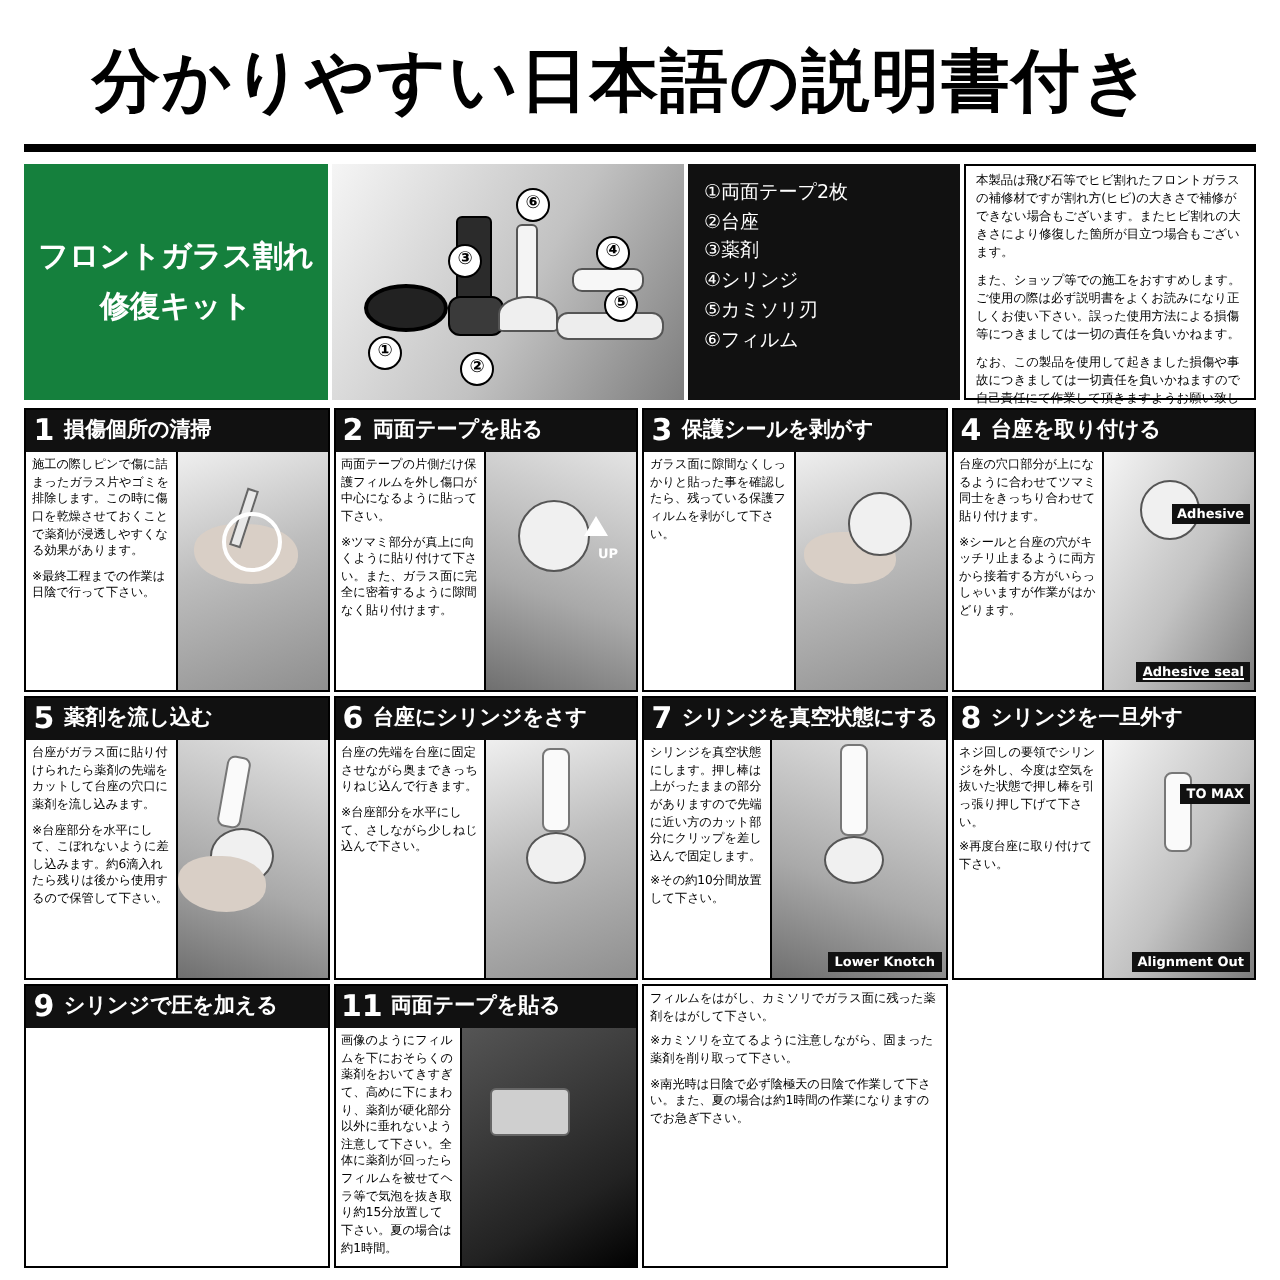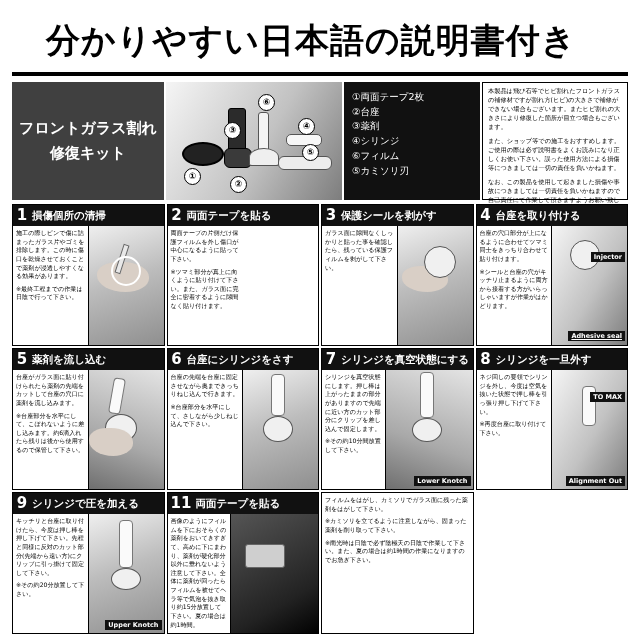--- a/index.html
+++ b/index.html
@@ -37,21 +37,21 @@
 
   
   .topband{
     display:flex;
     margin:6px 4px 0 4px;
     height:118px;
     gap:2px;
   }
   .kit-title{
     width:152px;
-    background:#404040;
+    background:#15803d;
     color:#fff;
     display:flex;flex-direction:column;
     align-items:center;justify-content:center;
     font-size:15px;font-weight:bold;
     line-height:1.7;
     text-align:left;
   }
   .kit-photo{
     width:176px;
     background:#d8d8d8;
@@ -223,22 +223,22 @@
       <div class="num-bub" style="left:132px;top:36px;">④</div>
       <div class="num-bub" style="left:136px;top:62px;">⑤</div>
       <div class="num-bub" style="left:92px;top:12px;">⑥</div>
     </div>
 
     <div class="parts-list">
       <div>①両面テープ2枚</div>
       <div>②台座</div>
       <div>③薬剤</div>
       <div>④シリンジ</div>
+      <div>⑤カミソリ刃</div>
       <div>⑥フィルム</div>
-      <div>⑤カミソリ刃</div>
     </div>
 
     <div class="notes">
       <p>本製品は飛び石等でヒビ割れたフロントガラスの補修材ですが割れ方(ヒビ)の大きさで補修ができない場合もございます。またヒビ割れの大きさにより修復した箇所が目立つ場合もございます。</p>
       <p>また、ショップ等での施工をおすすめします。ご使用の際は必ず説明書をよくお読みになり正しくお使い下さい。誤った使用方法による損傷等につきましては一切の責任を負いかねます。</p>
       <p>なお、この製品を使用して起きました損傷や事故につきましては一切責任を負いかねますので自己責任にて作業して頂きますようお願い致します。</p>
     </div>
   </div>
 
   <div class="grid">
@@ -265,20 +265,26 @@
     <div class="cell">
       <div class="cell-head">
         <span class="cell-num">2</span>
         <span class="cell-title">両面テープを貼る</span>
       </div>
       <div class="cell-body">
         <div class="cell-text">
           <p>両面テープの片側だけ保護フィルムを外し傷口が中心になるように貼って下さい。</p>
           <p>※ツマミ部分が真上に向くように貼り付けて下さい。また、ガラス面に完全に密着するように隙間なく貼り付けます。</p>
         </div>
+        <div class="cell-img">
+          <div class="ph-bg2"></div>
+          <div class="shape-suction" style="left:16px;top:24px;width:34px;height:34px;"></div>
+          <div class="arrow-up" style="right:14px;top:32px;"></div>
+          <div class="label-white" style="right:6px;top:46px;background:transparent;border:none;color:#fff;">UP</div>
+        </div>
       </div>
     </div>
 
     <div class="cell">
       <div class="cell-head">
         <span class="cell-num">3</span>
         <span class="cell-title">保護シールを剥がす</span>
       </div>
       <div class="cell-body">
         <div class="cell-text">
@@ -298,21 +304,21 @@
         <span class="cell-title">台座を取り付ける</span>
       </div>
       <div class="cell-body">
         <div class="cell-text">
           <p>台座の穴口部分が上になるように合わせてツマミ同士をきっちり合わせて貼り付けます。</p>
           <p>※シールと台座の穴がキッチリ止まるように両方から接着する方がいらっしゃいますが作業がはかどります。</p>
         </div>
         <div class="cell-img">
           <div class="ph-bg3"></div>
           <div class="shape-suction" style="left:18px;top:14px;width:28px;height:28px;"></div>
-          <div class="label-dark" style="right:2px;top:26px;">Injector</div>
+          <div class="label-dark" style="right:2px;top:26px;">Adhesive</div>
           <div class="label-dark" style="right:2px;bottom:4px;text-decoration:underline;">Adhesive seal</div>
         </div>
       </div>
     </div>
 
     <div class="cell">
       <div class="cell-head">
         <span class="cell-num">5</span>
         <span class="cell-title">薬剤を流し込む</span>
       </div>
@@ -384,32 +390,20 @@
           <div class="label-dark" style="right:2px;bottom:3px;">Alignment Out</div>
         </div>
       </div>
     </div>
 
     <div class="cell">
       <div class="cell-head">
         <span class="cell-num">9</span>
         <span class="cell-title">シリンジで圧を加える</span>
       </div>
-      <div class="cell-body">
-        <div class="cell-text">
-          <p>キッチリと台座に取り付けたら、今度は押し棒を押し下げて下さい。先程と同様に反対のカット部分(先端から遠い方)にクリップに引っ掛けて固定して下さい。</p>
-          <p>※その約20分放置して下さい。</p>
-        </div>
-        <div class="cell-img">
-          <div class="ph-bg1"></div>
-          <div class="shape-tube" style="left:30px;top:6px;width:12px;height:46px;"></div>
-          <div class="shape-suction" style="left:22px;top:54px;width:28px;height:20px;"></div>
-          <div class="label-dark" style="right:2px;bottom:3px;">Upper Knotch</div>
-        </div>
-      </div>
     </div>
 
 
     <div class="cell">
       <div class="cell-head">
         <span class="cell-num">11</span>
         <span class="cell-title">両面テープを貼る</span>
       </div>
       <div class="cell-body">
         <div class="cell-text narrow">

